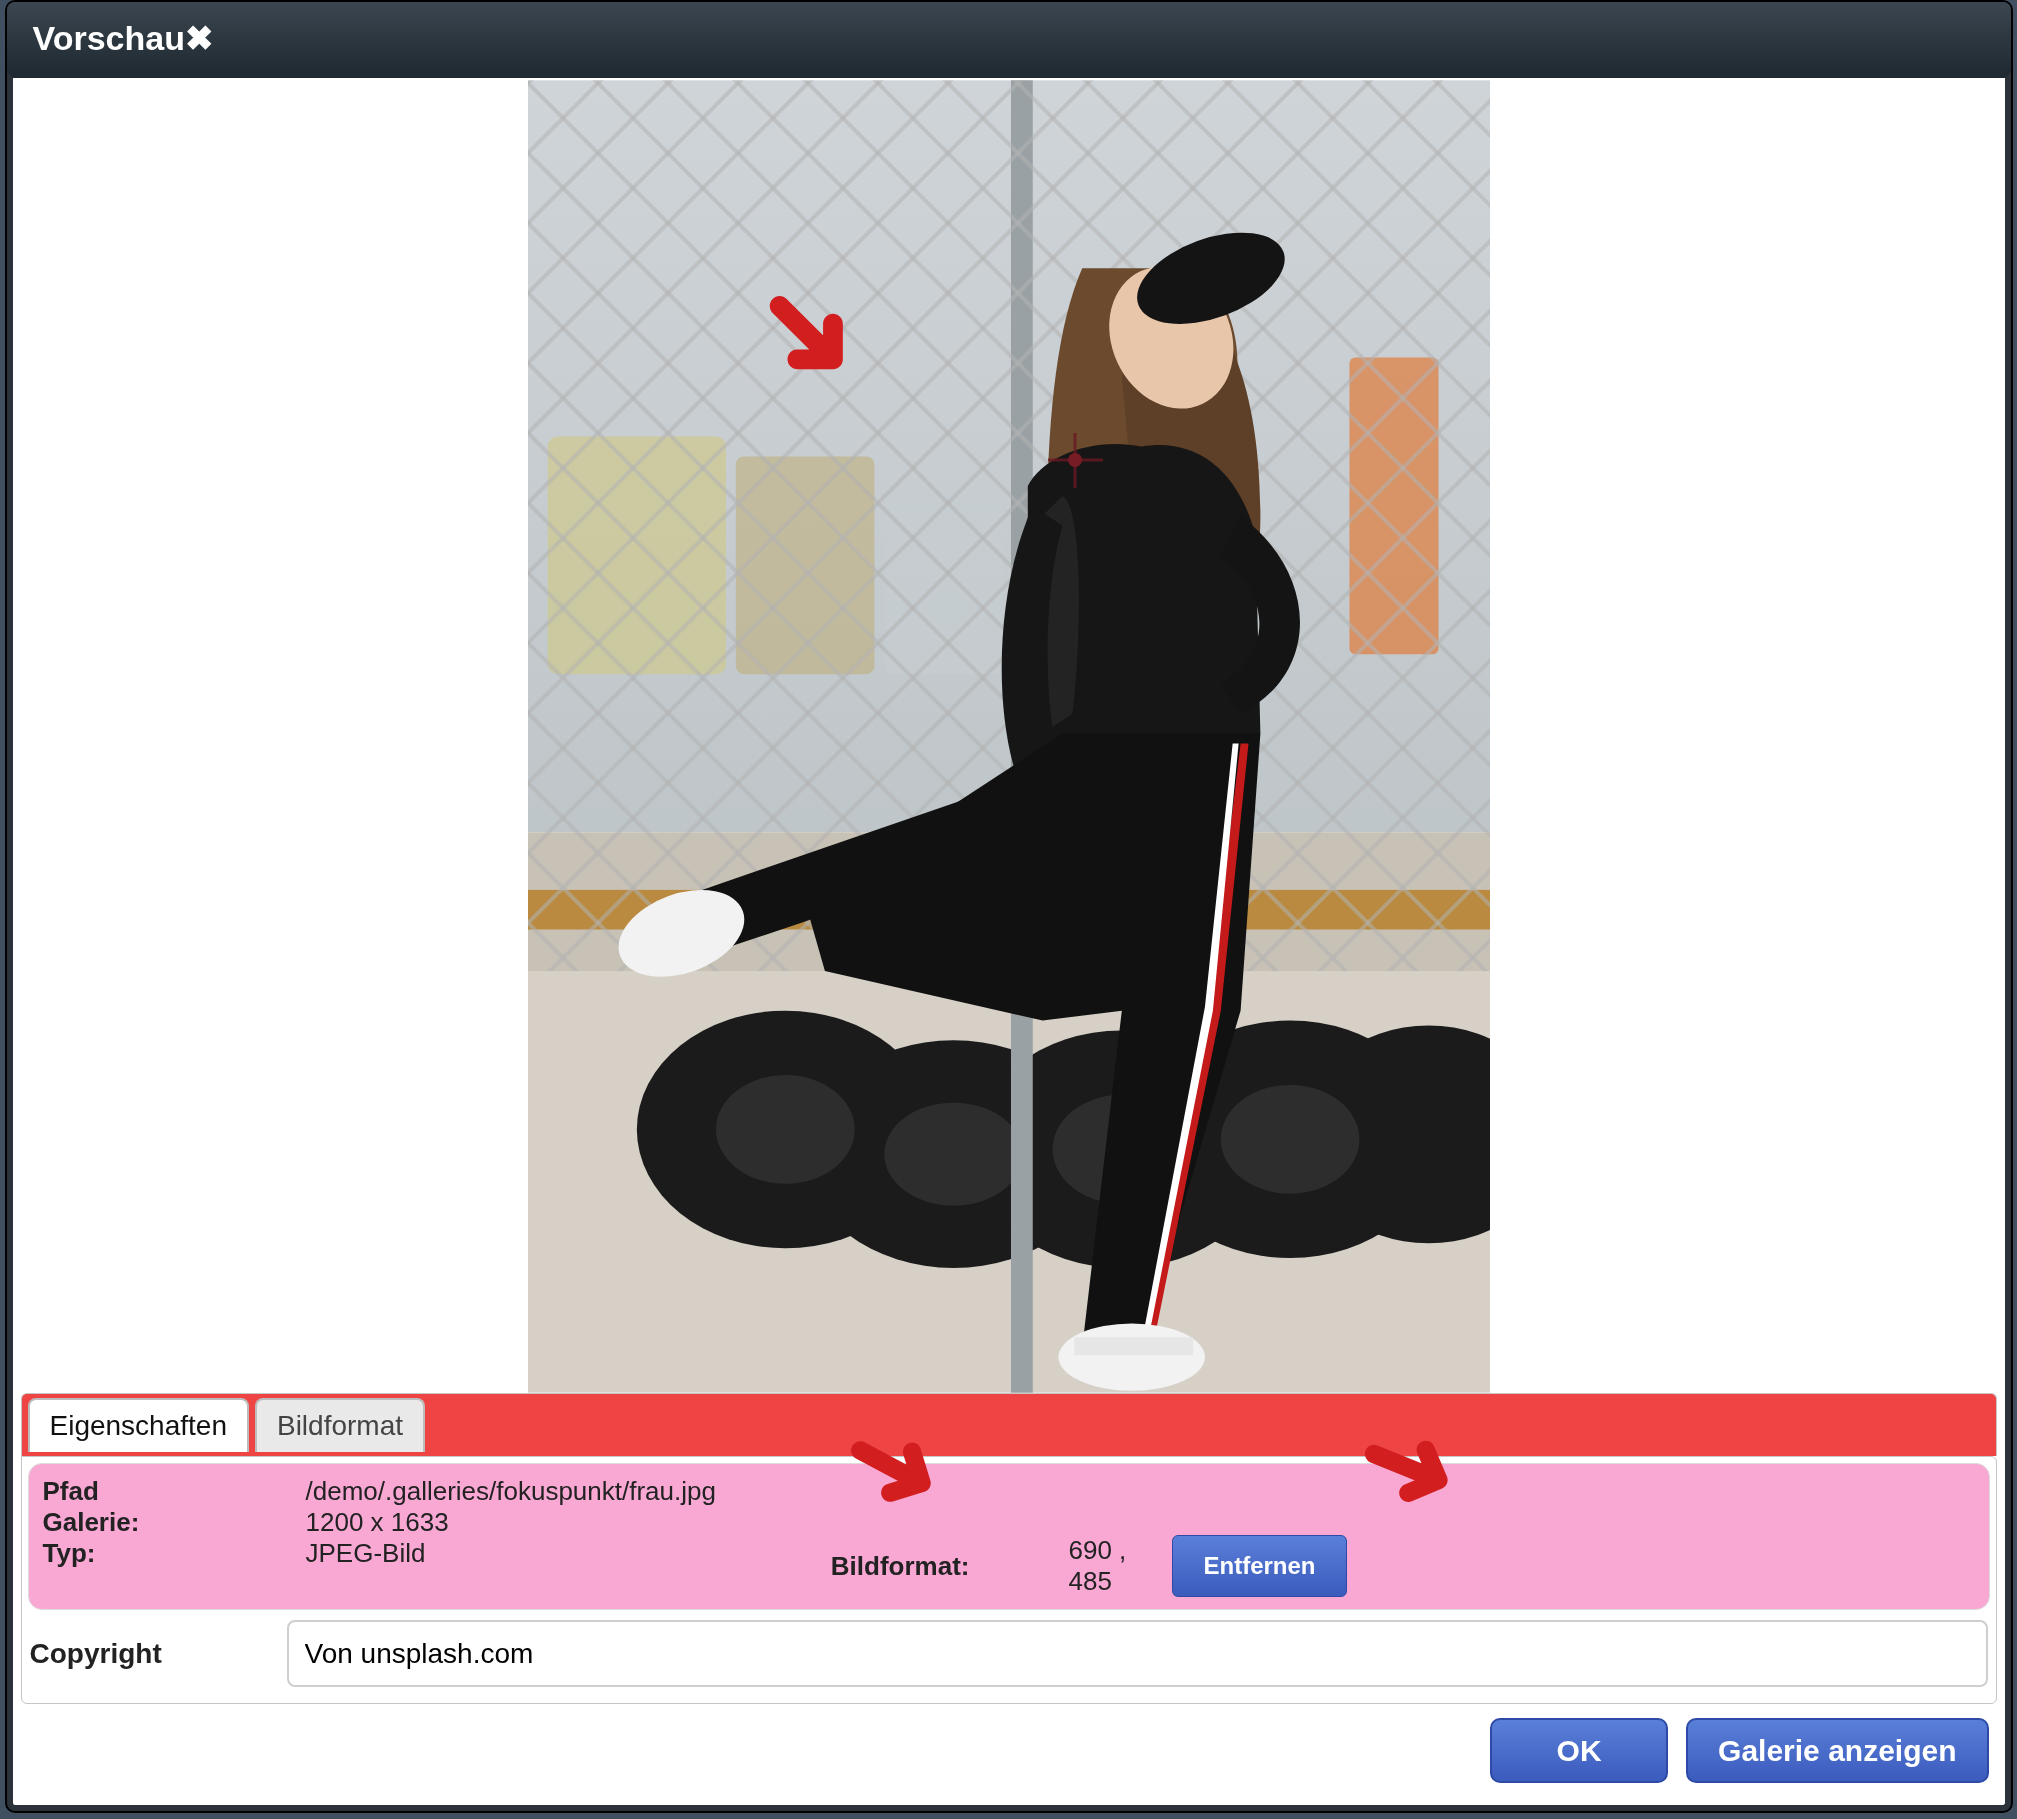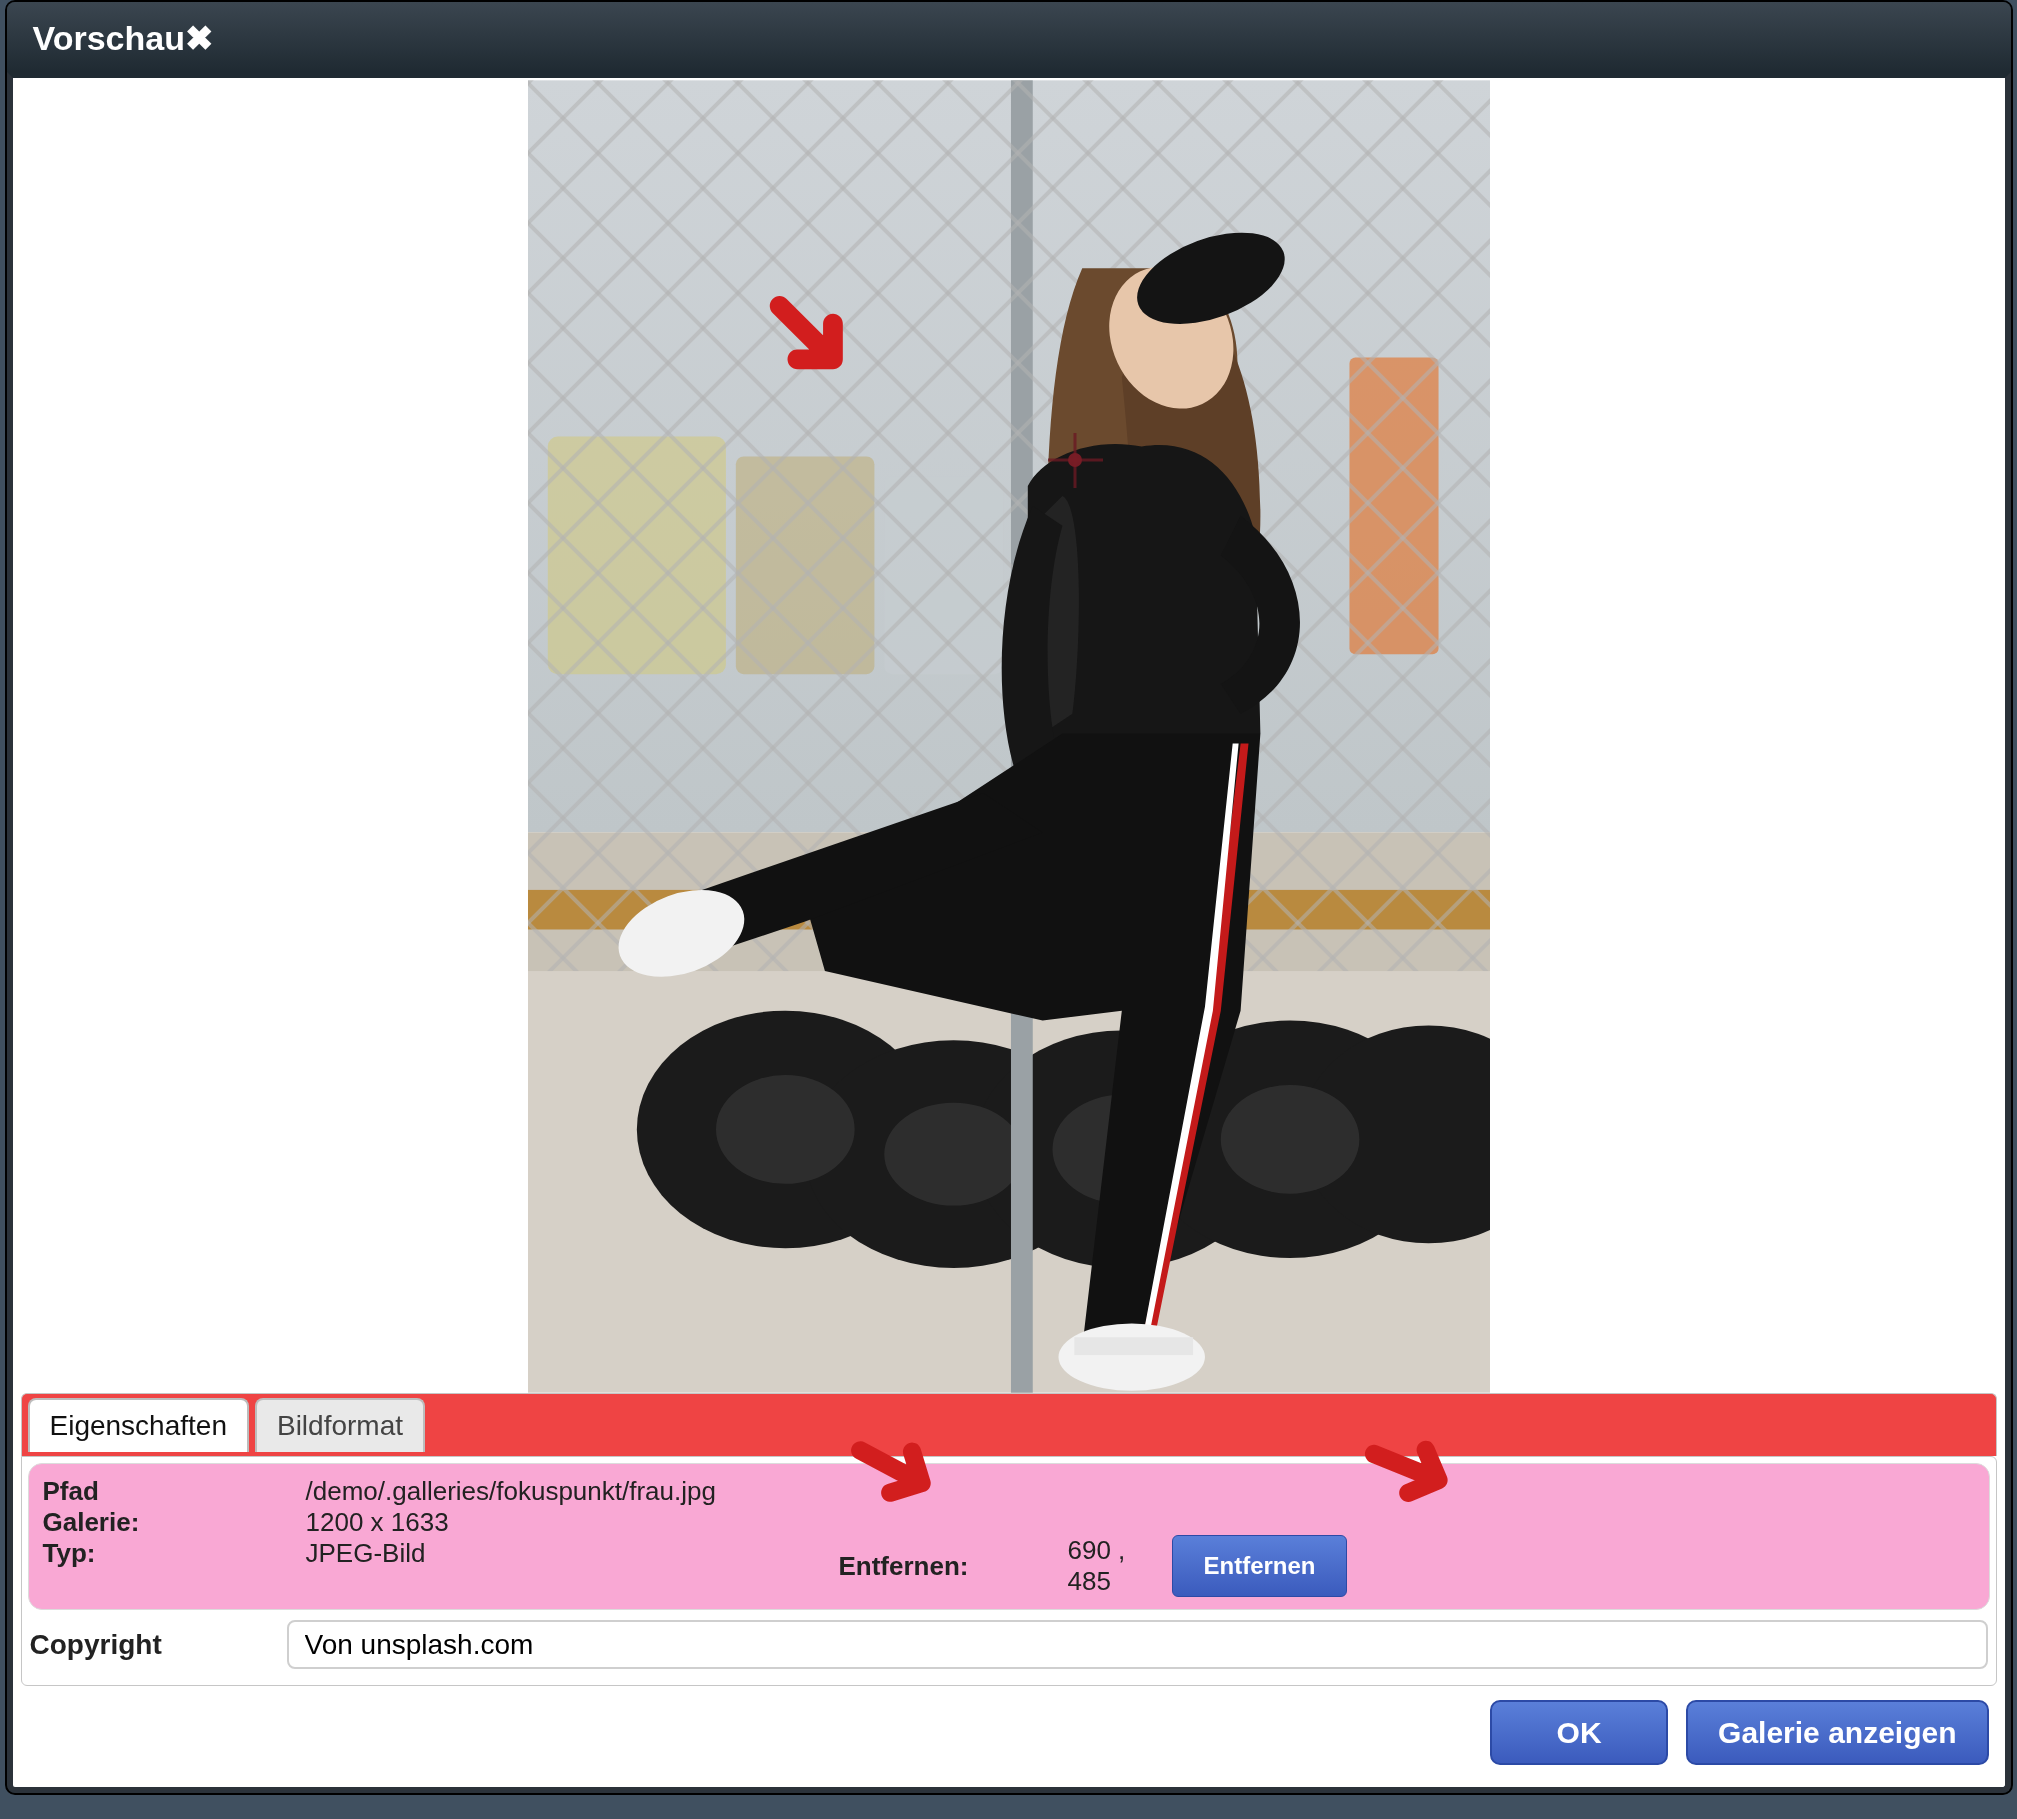--- a/index.html
+++ b/index.html
@@ -174,21 +174,21 @@
     align-items: center;
     margin: 10px 2px;
   }
   .form-row .flabel {
     width: 257px;
     font-weight: 700;
     font-size: 28px;
   }
   .form-row input[type="text"] {
     flex: 1;
-    height: 49px;
+    height: 67px;
     border: 2px solid #cfcfcf;
     border-radius: 8px;
     padding: 0 16px;
     font-size: 28px;
     box-sizing: border-box;
   }
   .button-row {
     display: flex;
     justify-content: flex-end;
     gap: 18px;
@@ -315,21 +315,21 @@
           <div class="lbl">Pfad</div>
           <div class="val" style="grid-column:2 / span 3;">/demo/.galleries/fokuspunkt/frau.jpg</div>
 
           <div class="lbl">Galerie:</div>
           <div class="val" style="grid-column:2 / span 3;">1200 x 1633</div>
 
           <div class="lbl">Typ:</div>
           <div class="val">JPEG-Bild</div>
           <div class="fp-row" style="grid-column:1 / span 4; margin-top:-34px;">
             <div style="width:822px;"></div>
-            <div class="fp-label">Entfernen:</div>
+            <div class="fp-label">Bildformat:</div>
             <div class="fp-val">690 , 485</div>
             <button class="btn-remove">Entfernen</button>
           </div>
         </div>
 
         <span class="arrow" style="left:822px; top:-53px; transform: rotate(28deg); font-size:119px;">➜</span>
         <span class="arrow" style="left:1337px; top:-53px; transform: rotate(22deg); font-size:119px;">➜</span>
 
 
         <div class="form-row">

